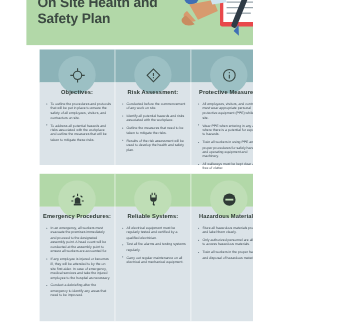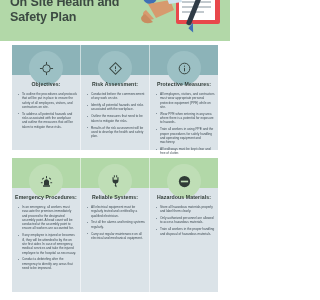--- a/index.html
+++ b/index.html
@@ -2,21 +2,21 @@
 <html><head>
 <meta charset="utf-8">
 <style>
   html,body{margin:0;padding:0;}
   body{
     width:230px;height:300px;overflow:hidden;
     background:#ffffff;
     font-family:"Liberation Sans","DejaVu Sans",sans-serif;
     -webkit-font-smoothing:antialiased;
   }
-  .poster{position:relative;width:230px;height:300px;background:#ffffff;}
+  .poster{position:relative;width:230px;height:300px;background:#ffffff;margin-left:24px;}
 
   
   .header{
     position:absolute;left:0;top:0;width:230px;height:41px;
     background:#b2d8a8;overflow:hidden;
   }
   .header-title{
     position:absolute;left:10px;top:-5px;width:130px;
     font-size:12.5px;font-weight:bold;line-height:15px;
     color:#3c4a42;letter-spacing:-0.1px;

